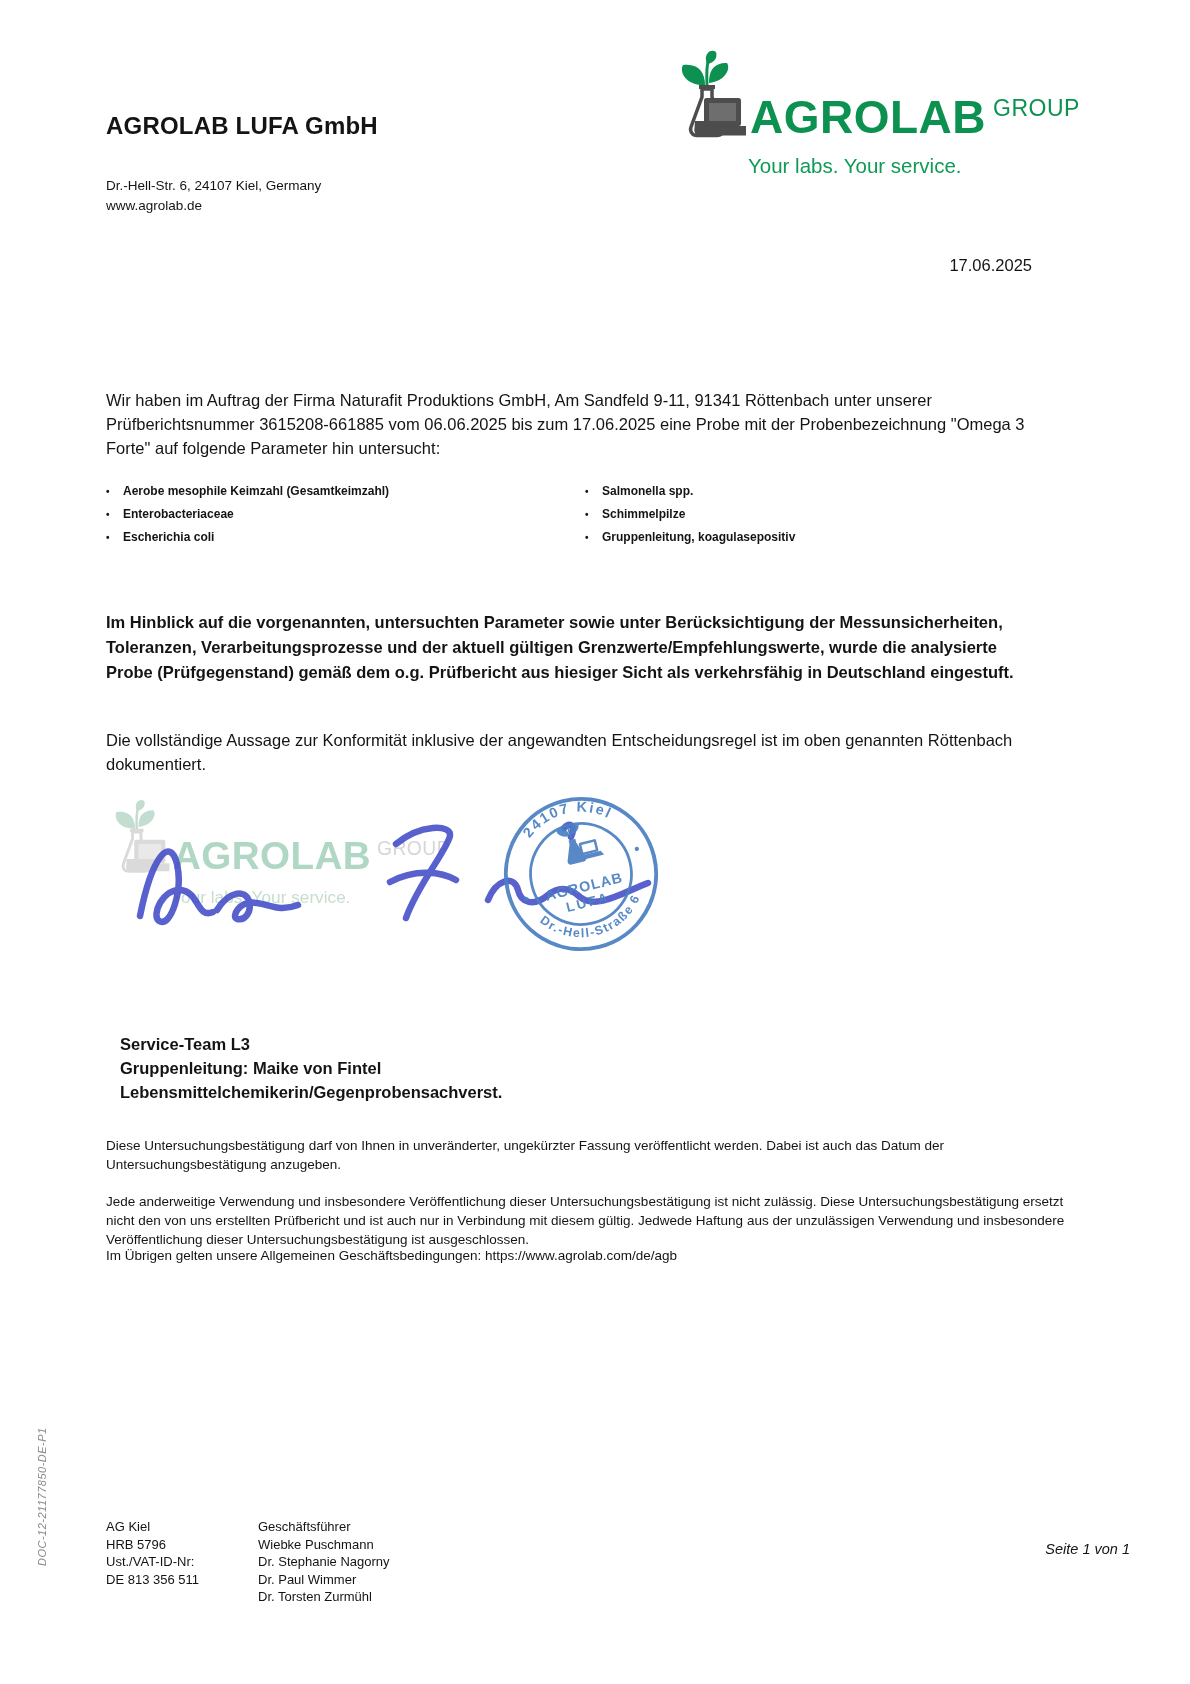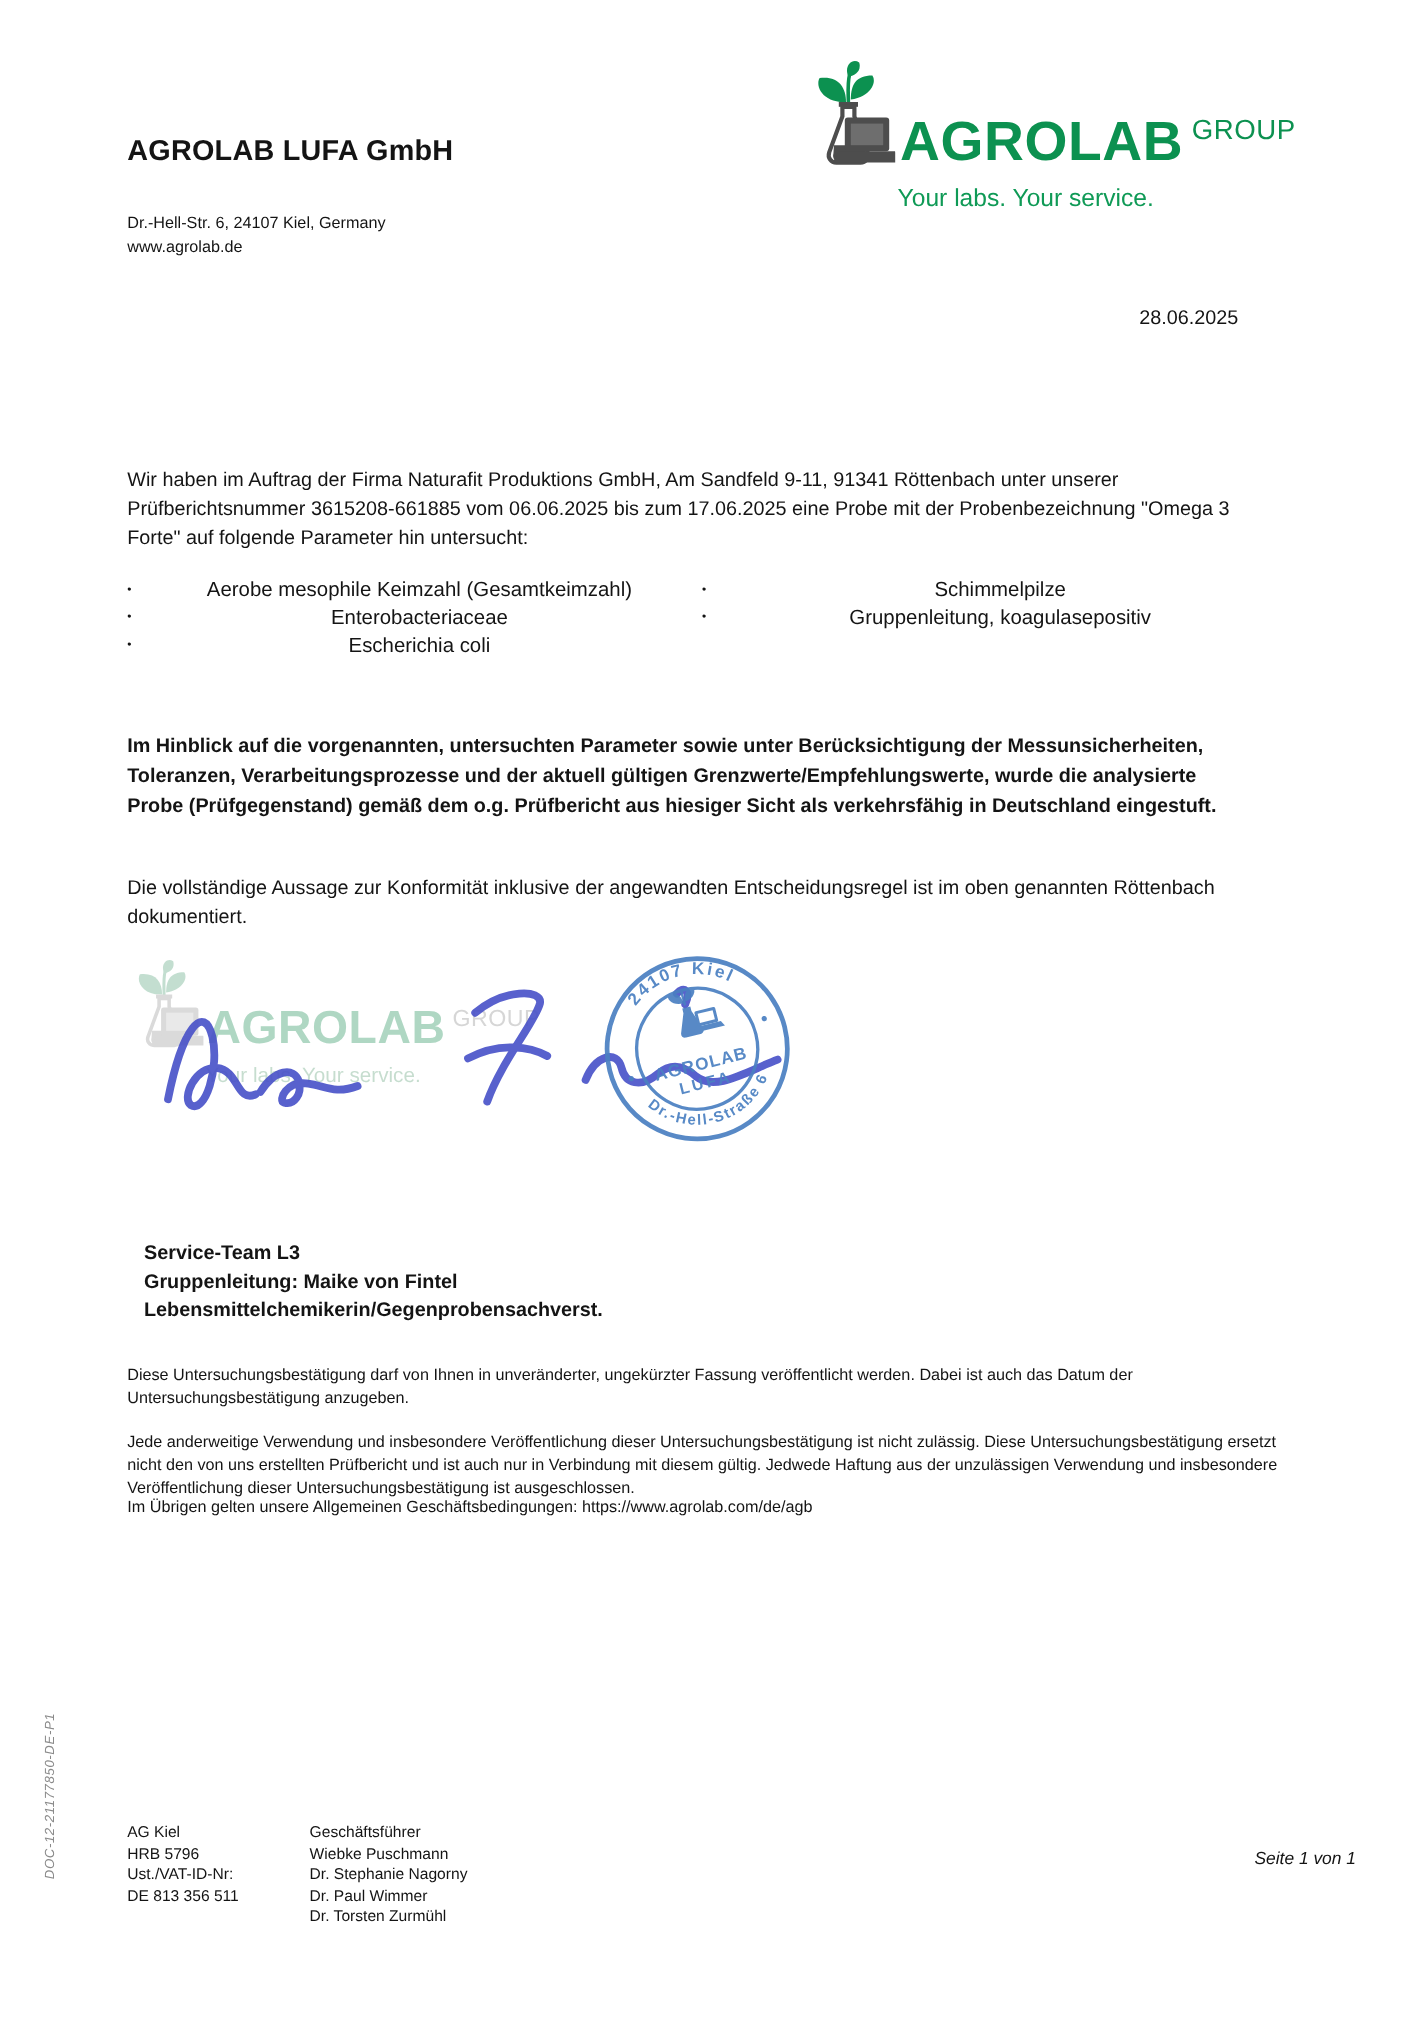--- a/index.html
+++ b/index.html
@@ -29,21 +29,21 @@
 
   .date{top:256px;right:158px;font-size:16.5px;}
   .doc-title-wrap{left:0;top:315px;width:1190px;text-align:center;}
   .doc-title{font-size:19px;font-weight:bold;text-decoration:underline;text-underline-offset:4px;text-decoration-thickness:1.5px;}
 
   .body-text{font-size:16.5px;line-height:24px;margin-top:10px;}
   .intro{left:106px;top:378px;width:958px;}
 
   .params-left{left:106px;top:480px;width:470px;}
   .params-right{left:585px;top:480px;width:480px;}
-  .param{font-size:17px;font-weight:normal;line-height:23px;padding-left:17px;position:relative;text-align:center;}
+  .param{font-size:12px;font-weight:bold;line-height:23px;padding-left:17px;position:relative;}
   .param::before{content:"•";position:absolute;left:0;top:0;font-size:10px;line-height:23px;}
 
   .assessment{left:106px;top:600px;width:935px;font-weight:bold;line-height:25px;}
   .conformity{left:106px;top:718px;width:950px;}
 
   .sig-svg{left:98px;top:788px;width:565px;height:172px;}
   .stamp-wrap{left:497px;top:790px;width:168px;height:168px;transform:rotate(-14deg);opacity:.92;}
   .stamp-wrap svg{width:100%;height:100%;}
 
   .sig-block{left:120px;top:1032px;font-size:16.5px;font-weight:bold;line-height:24px;}
@@ -84,30 +84,31 @@
       <rect x="36" y="46" width="37" height="28" rx="2.5" fill="#4d4d4d"></rect>
       <rect x="41" y="51" width="27" height="18" fill="#6e6e6e"></rect>
       <path d="M31,74 h47 l5,9.5 h-57 z" fill="#4d4d4d"></path>
     </svg>
     <div class="brandline">
       <span class="brand">AGROLAB</span><span class="group">GROUP</span>
     </div>
     <div class="tagline">Your labs. Your service.</div>
   </div>
 
-  <div class="abs date">28.06.2025</div>
+  <div class="abs date">17.06.2025</div>
 
   <div class="abs body-text intro">Wir haben im Auftrag der Firma Naturafit Produktions GmbH, Am Sandfeld 9-11, 91341 Röttenbach unter unserer Prüfberichtsnummer 3615208-661885 vom 06.06.2025 bis zum 17.06.2025 eine Probe mit der Probenbezeichnung "Omega 3 Forte" auf folgende Parameter hin untersucht:</div>
 
   <div class="abs params-left">
     <div class="param">Aerobe mesophile Keimzahl (Gesamtkeimzahl)</div>
     <div class="param">Enterobacteriaceae</div>
     <div class="param">Escherichia coli</div>
   </div>
   <div class="abs params-right">
+    <div class="param">Salmonella spp.</div>
     <div class="param">Schimmelpilze</div>
     <div class="param">Gruppenleitung, koagulasepositiv</div>
   </div>
 
   <div class="abs body-text assessment">Im Hinblick auf die vorgenannten, untersuchten Parameter sowie unter Berücksichtigung der Messunsicherheiten, Toleranzen, Verarbeitungsprozesse und der aktuell gültigen Grenzwerte/Empfehlungswerte, wurde die analysierte Probe (Prüfgegenstand) gemäß dem o.g. Prüfbericht aus hiesiger Sicht als verkehrsfähig in Deutschland eingestuft.</div>
   <div class="abs body-text conformity">Die vollständige Aussage zur Konformität inklusive der angewandten Entscheidungsregel ist im oben genannten Röttenbach dokumentiert.</div>
 
   <div class="abs logo watermark">
     <svg class="icon" viewBox="0 0 78 112">
       <path d="M39,36 C39,26 38,18 40,10" fill="none" stroke="#9fcbb4" stroke-width="3"></path>

